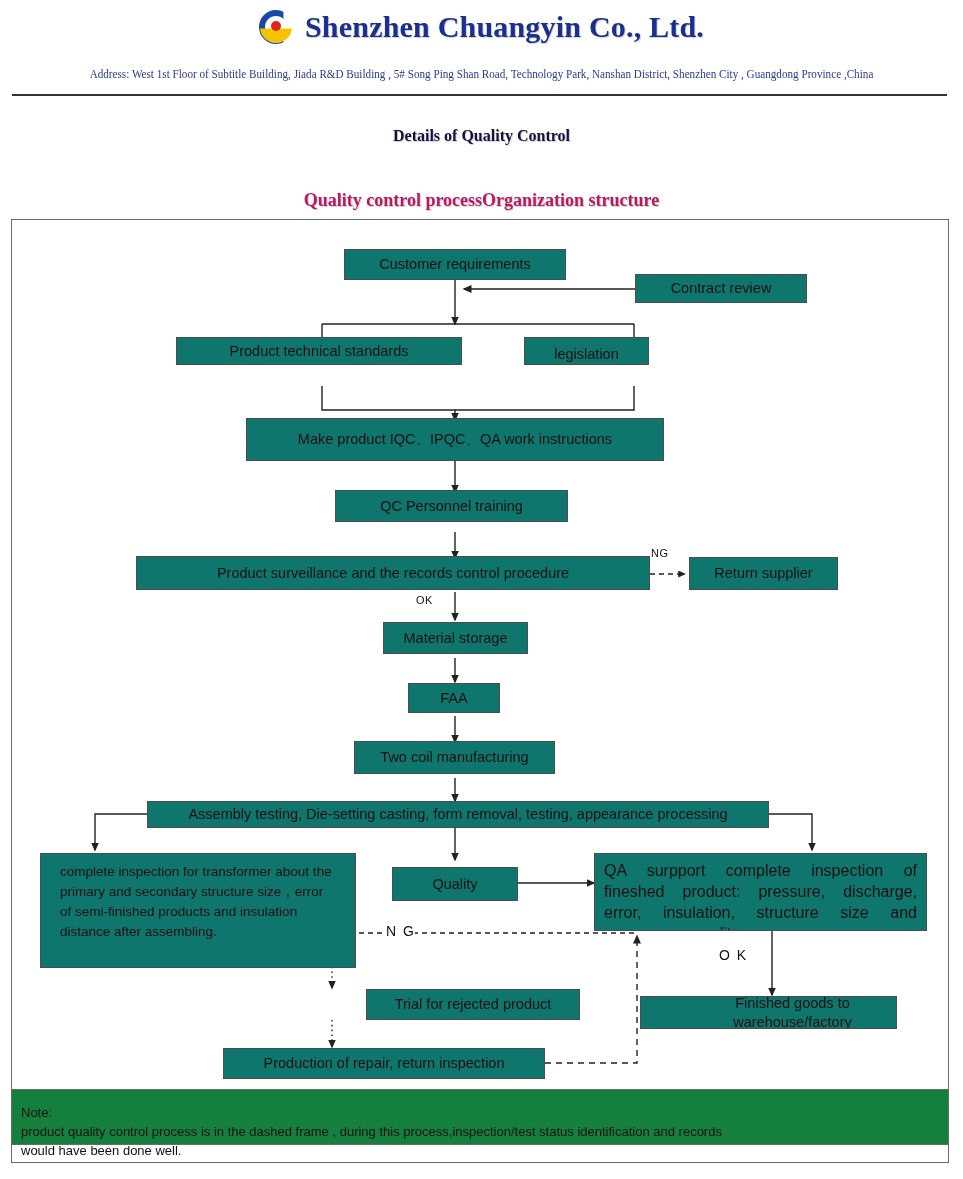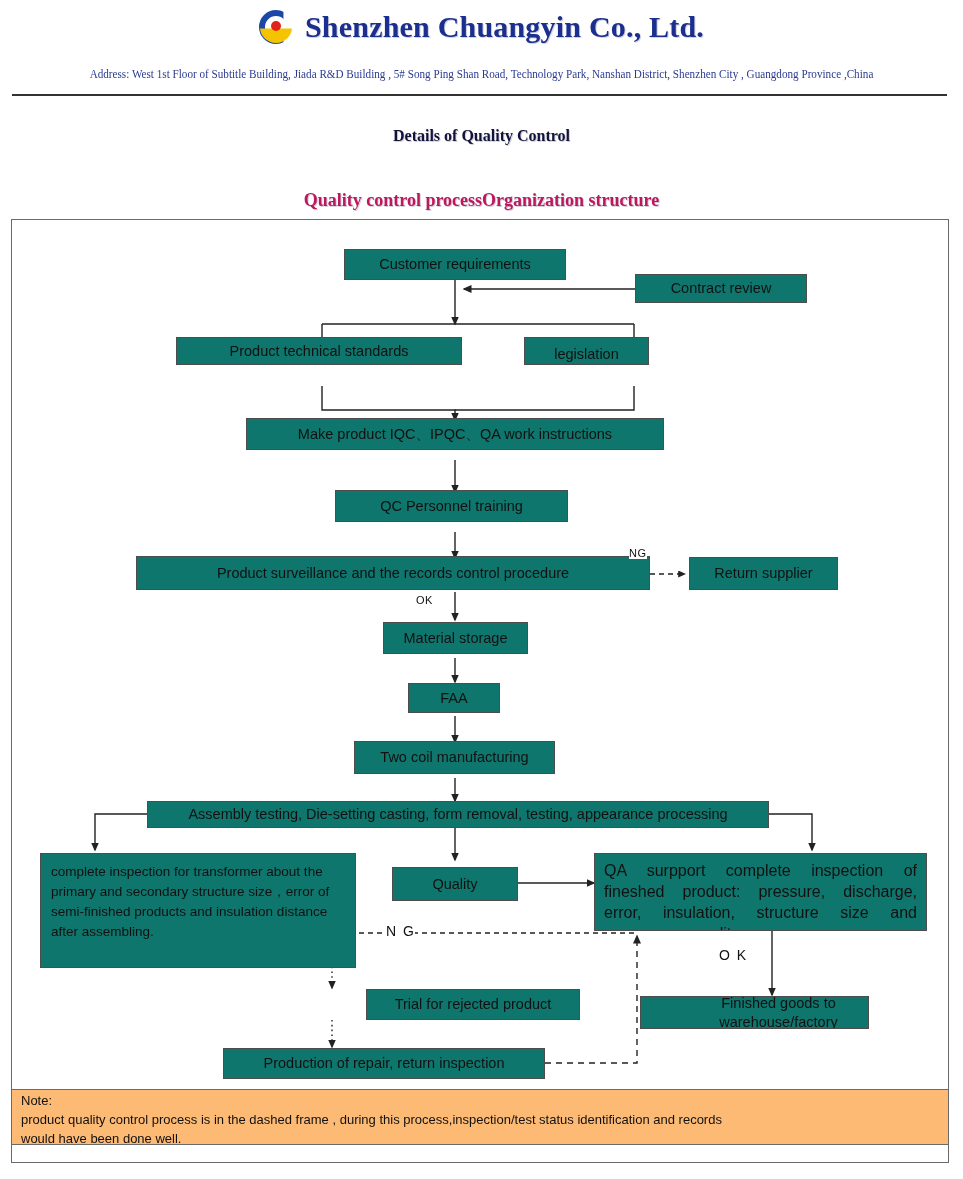--- a/index.html
+++ b/index.html
@@ -104,21 +104,21 @@
     font-size:11px; color:#111; background:#fff;
     font-family:"Liberation Sans", sans-serif;
     letter-spacing:.5px;
   }
   .flow-label.big{font-size:14px; letter-spacing:1.5px;}
 
   .note-box{
     position:absolute; left:11px; top:1089px;
     width:938px; height:56px;
     border:1.3px solid #6a6a6a; box-sizing:border-box;
-    background:#fdba74; padding:2px 9px;
+    background:#15803d; padding:14px 9px;
     font-size:13px; line-height:1.45; color:#111;
   }
   .note-box .nl{display:block;}
 </style>
 </head>
 <body>
 
 <div class="letterhead">
   <div class="company-row">
     <span class="logo-mark">
@@ -203,21 +203,21 @@
     </div>
 
     <div class="node" style="left:164px; top:117px; width:286px; height:28px;">
       <span>Product technical standards</span>
     </div>
 
     <div class="node" style="left:512px; top:117px; width:125px; height:28px;">
       <span style="position:relative; top:3px;">legislation</span>
     </div>
 
-    <div class="node" style="left:234px; top:198px; width:418px; height:32px;text-align:center;">
+    <div class="node" style="left:234px; top:198px; width:418px; height:43px;text-align:center;">
       <span>Make product IQC、IPQC、QA work instructions</span>
     </div>
 
     <div class="node" style="left:323px; top:270px; width:233px; height:32px;">
       <span>QC Personnel training</span>
     </div>
 
     <div class="node" style="left:124px; top:336px; width:514px; height:34px;">
       <span>Product surveillance and the records control procedure</span>
     </div>
@@ -235,45 +235,45 @@
     </div>
 
     <div class="node" style="left:342px; top:521px; width:201px; height:33px;">
       <span>Two coil manufacturing</span>
     </div>
 
     <div class="node" style="left:135px; top:581px; width:622px; height:27px;">
       <span>Assembly testing, Die-setting casting, form removal, testing, appearance processing</span>
     </div>
 
-    <div class="node left-text" style="left:28px; top:633px; width:316px; height:115px; font-size:13.5px; line-height:1.48; padding:8px 10px;">
+    <div class="node left-text" style="left:28px; top:633px; width:316px; height:115px; font-size:13.5px; line-height:1.48; padding:8px 19px;">
       <span>complete inspection for transformer about the primary and secondary structure size，error of semi-finished products and insulation distance after assembling.</span>
     </div>
 
     <div class="node" style="left:380px; top:647px; width:126px; height:34px;">
       <span>Quality</span>
     </div>
 
     <div class="node justify" style="left:582px; top:633px; width:333px; height:78px;">
       <span>QA surpport complete inspection of fineshed product: pressure, discharge, error, insulation, structure size and appearance quality</span>
     </div>
 
     <div class="node" style="left:354px; top:769px; width:214px; height:31px;">
       <span>Trial for rejected product</span>
     </div>
 
     <div class="node" style="left:211px; top:828px; width:322px; height:31px;">
       <span>Production of repair, return inspection</span>
     </div>
 
-    <div class="node" style="left:628px; top:776px; width:229px; height:33px;padding-left:48px;">
+    <div class="node" style="left:628px; top:776px; width:257px; height:33px;padding-left:48px;">
       <span>Finished goods to warehouse/factory</span>
     </div>
 
-    <div class="flow-label" style="left:617px; top:327px;">NG</div>
+    <div class="flow-label" style="left:639px; top:327px;">NG</div>
     <div class="flow-label" style="left:404px; top:374px;">OK</div>
     <div class="flow-label big" style="left:374px; top:703px;">N G</div>
     <div class="flow-label big" style="left:707px; top:727px;">O K</div>
 
   </div>
 </div>
 
 <div class="note-box">
   <span class="nl">Note:</span>
   <span class="nl">product quality control process  is in the dashed frame , during this process,inspection/test status identification and records</span>

